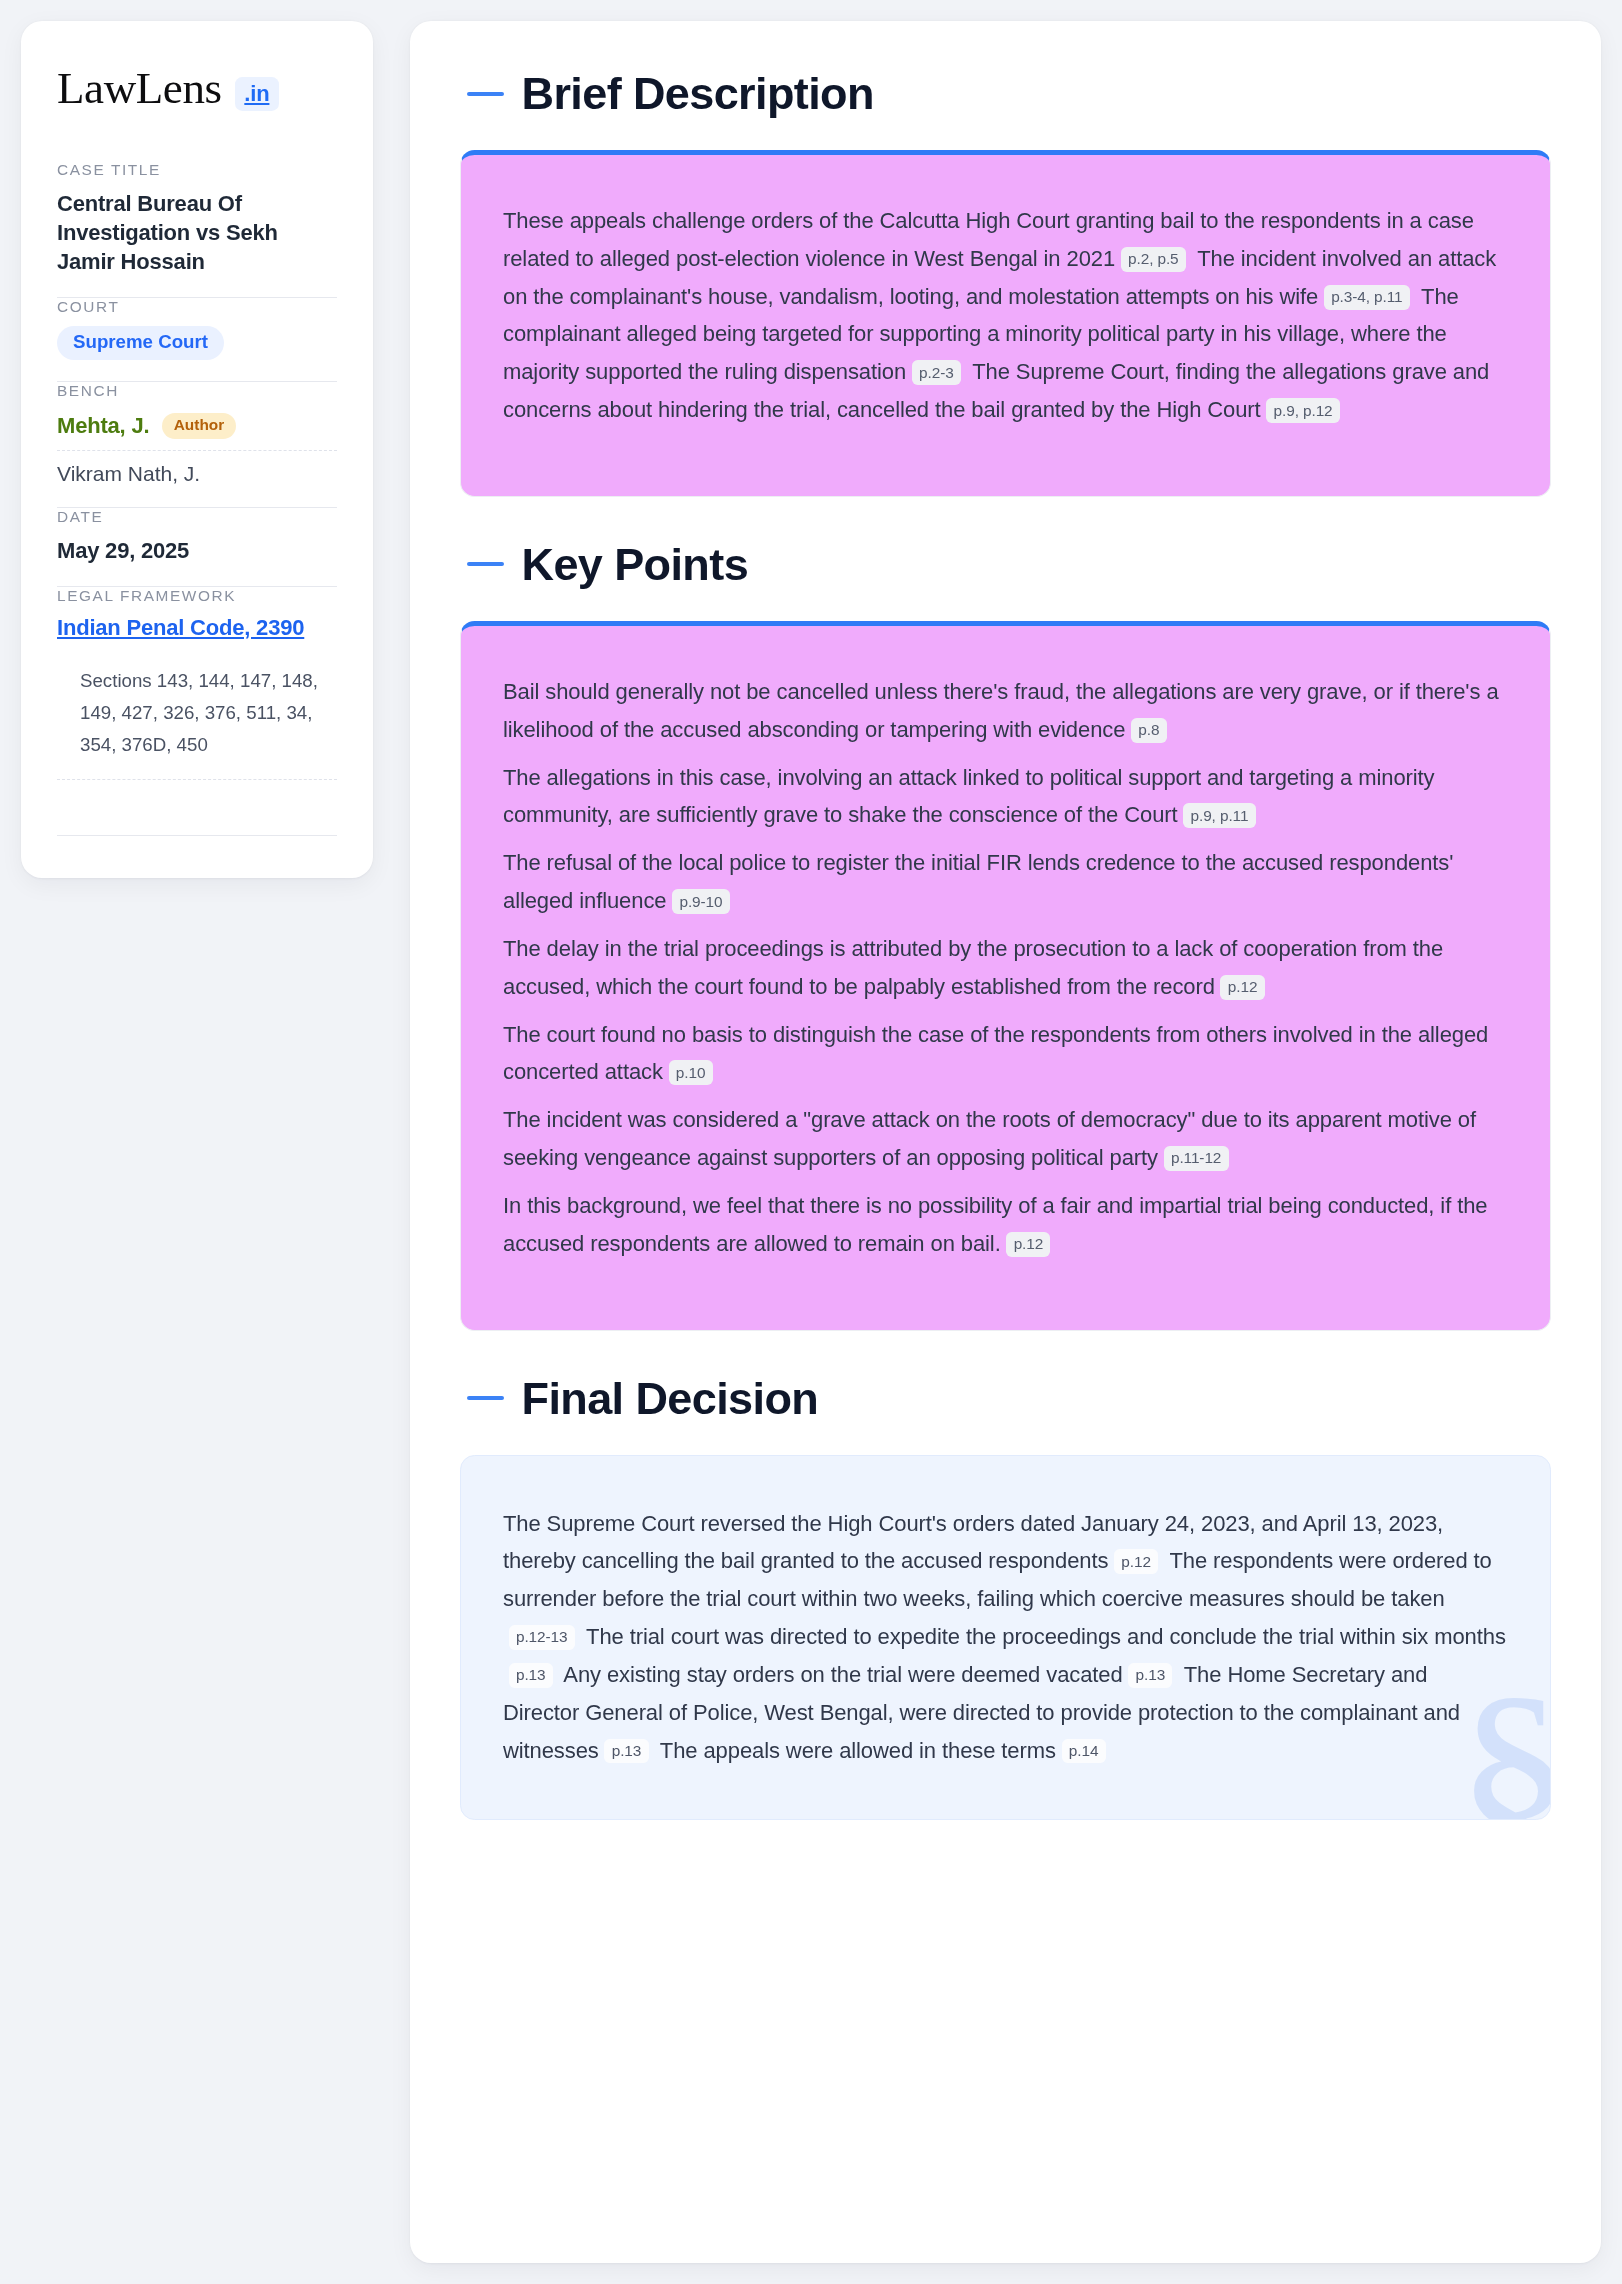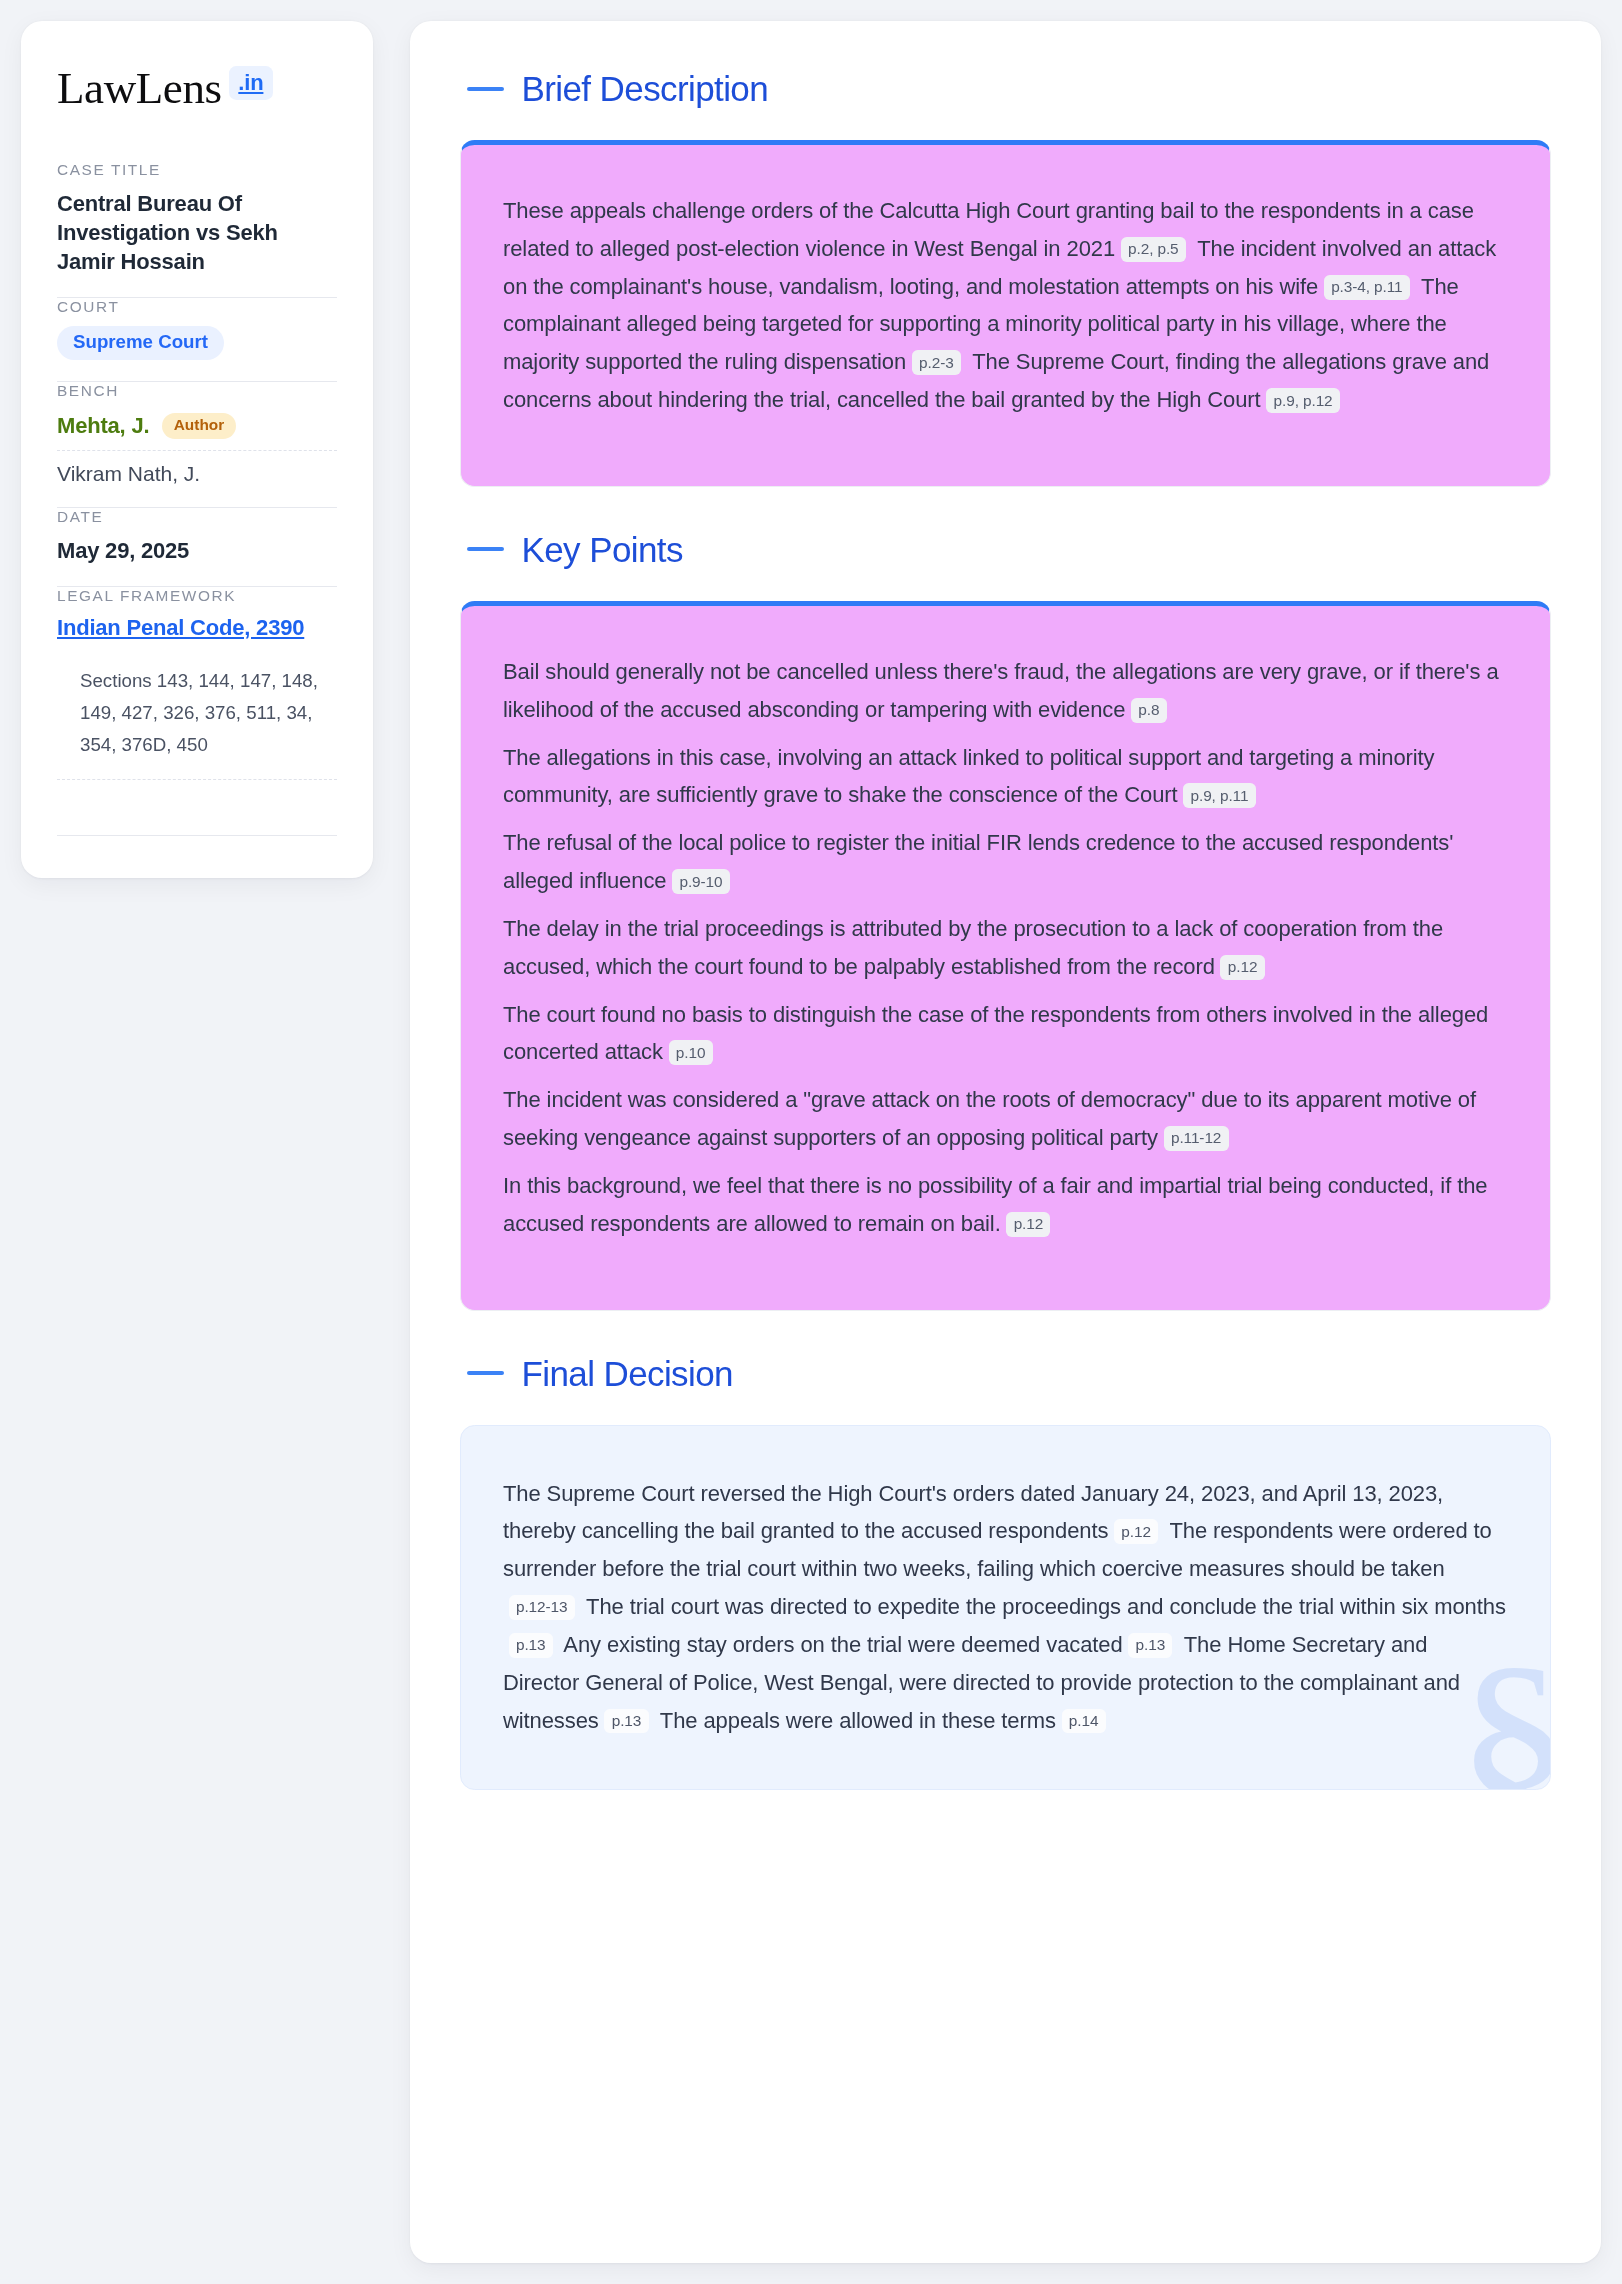--- a/index.html
+++ b/index.html
@@ -27,22 +27,22 @@
     width: 352px;
     flex: 0 0 352px;
     background: #ffffff;
     border-radius: 21px;
     padding: 45px 36px 42px 36px;
     box-shadow: 0 0.8px 2.4px rgba(16,24,40,.05), 0 6.5px 23px rgba(16,24,40,.05);
   }
 
   .logo-row {
     display: flex;
-    align-items: flex-start;
-    gap: 7px;
+    align-items: flex-end;
+    gap: 13px;
     margin-bottom: 50px;
   }
   .logo-word {
     font-family: "Liberation Serif", serif;
     font-size: 45px;
     line-height: 1;
     color: #0d0d0f;
     letter-spacing: -0.4px;
   }
   .logo-tld {
@@ -154,23 +154,23 @@
     padding-left: 6.5px;
   }
   .head-dash {
     width: 37px;
     height: 4px;
     background: #3b82f6;
     border-radius: 2.4px;
     flex: 0 0 37px;
   }
   .section-title {
-    font-size: 35px;
-    font-weight: 400;
-    color: #1d4ed8;
+    font-size: 45px;
+    font-weight: 700;
+    color: #0f172a;
     letter-spacing: -0.6px;
     line-height: 1;
   }
 
   .card {
     background: #f0abfc;
     border: 0.8px solid #edeff3;
     border-radius: 14.6px;
     padding: 42px 42px 67px 42px;
     position: relative;

